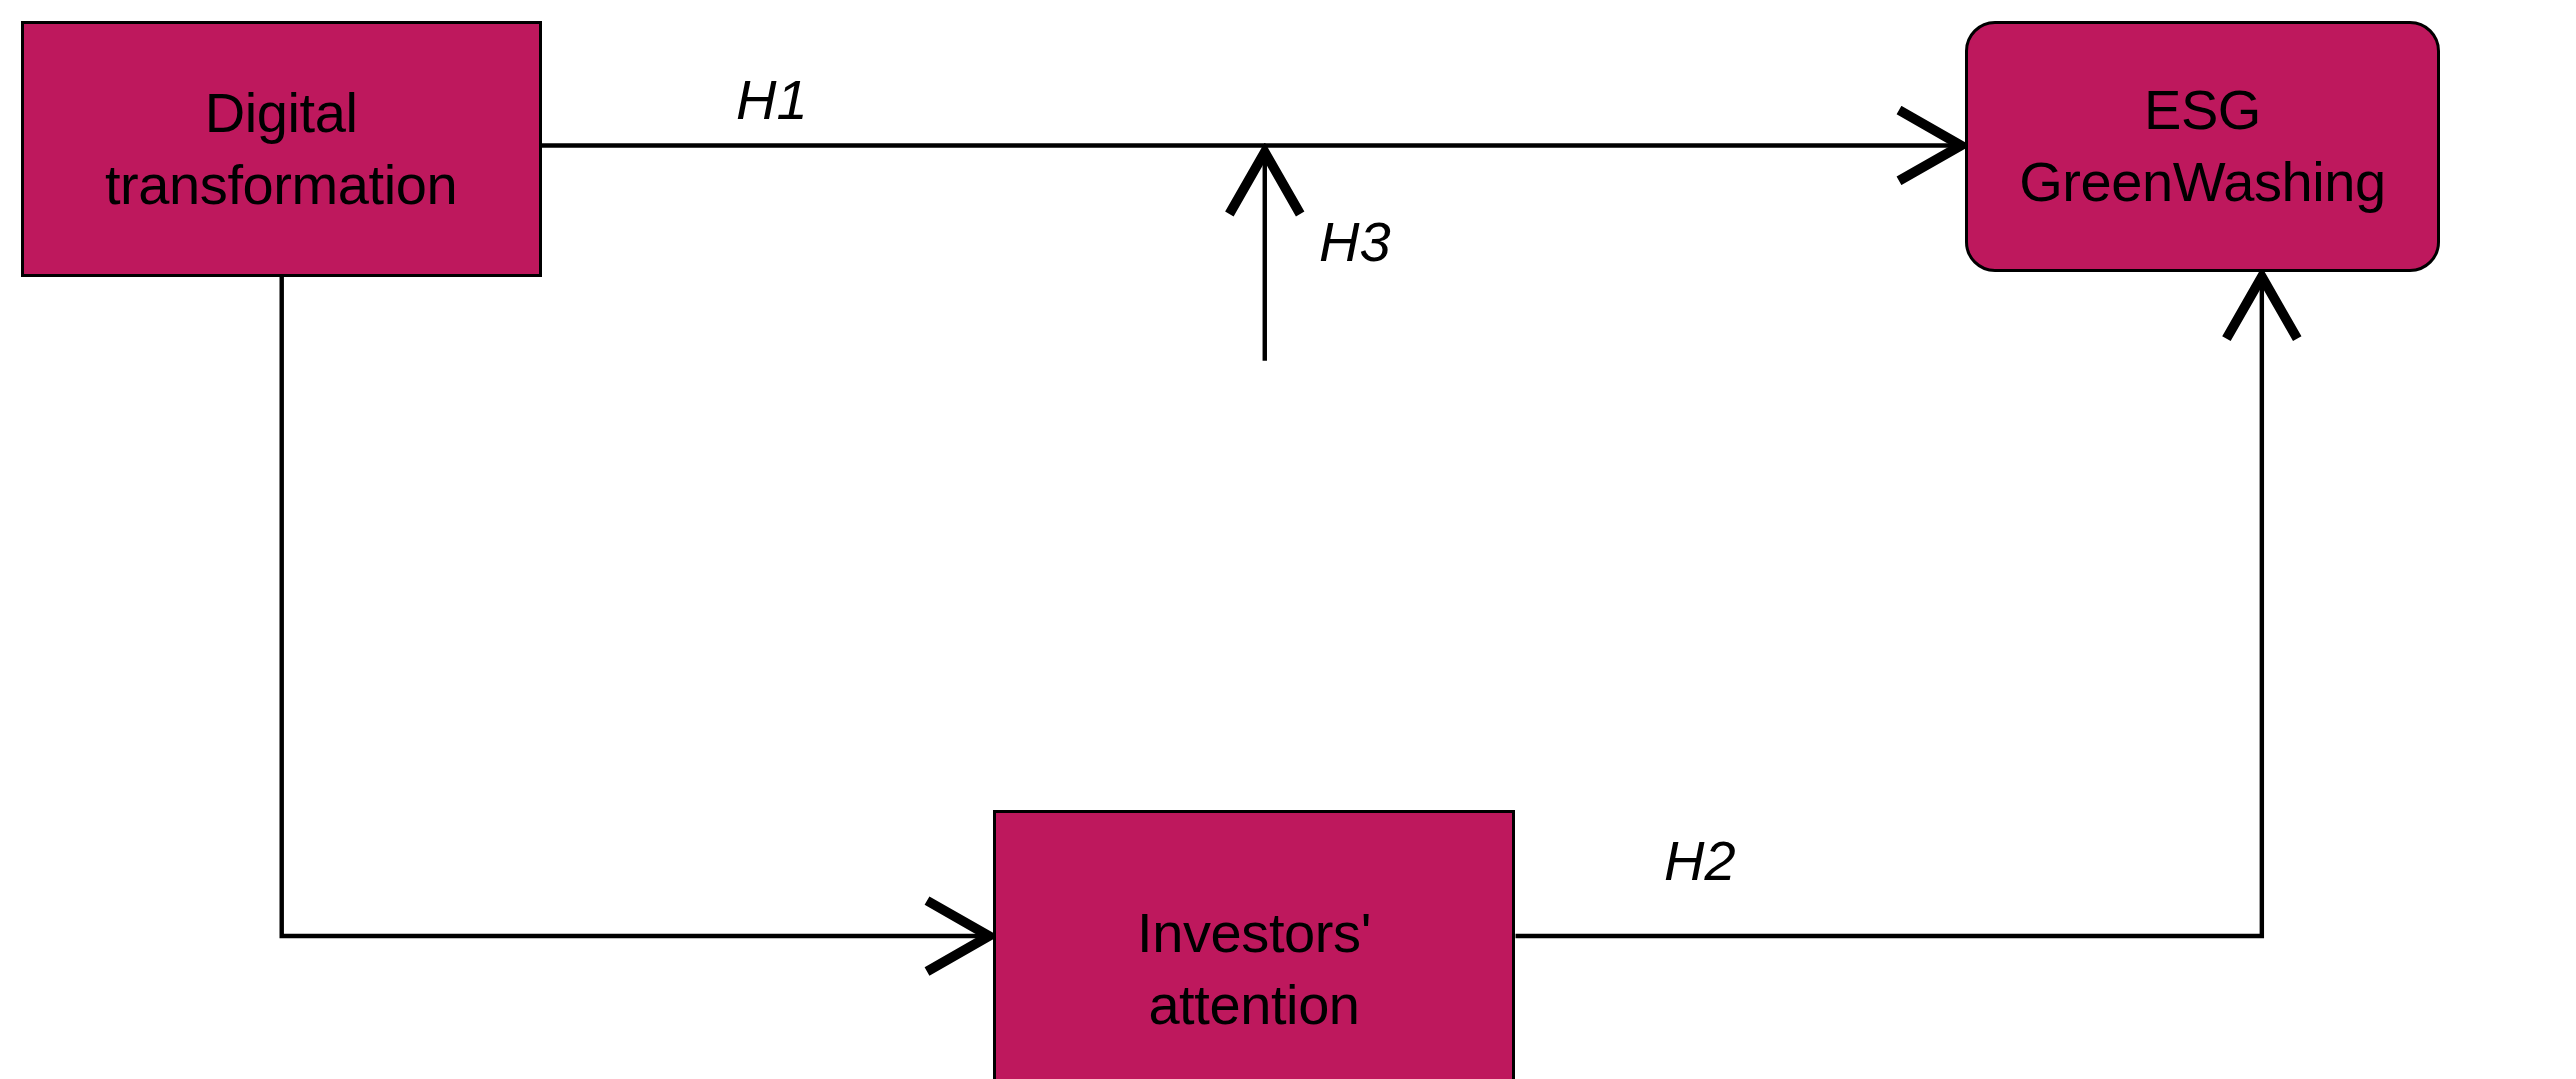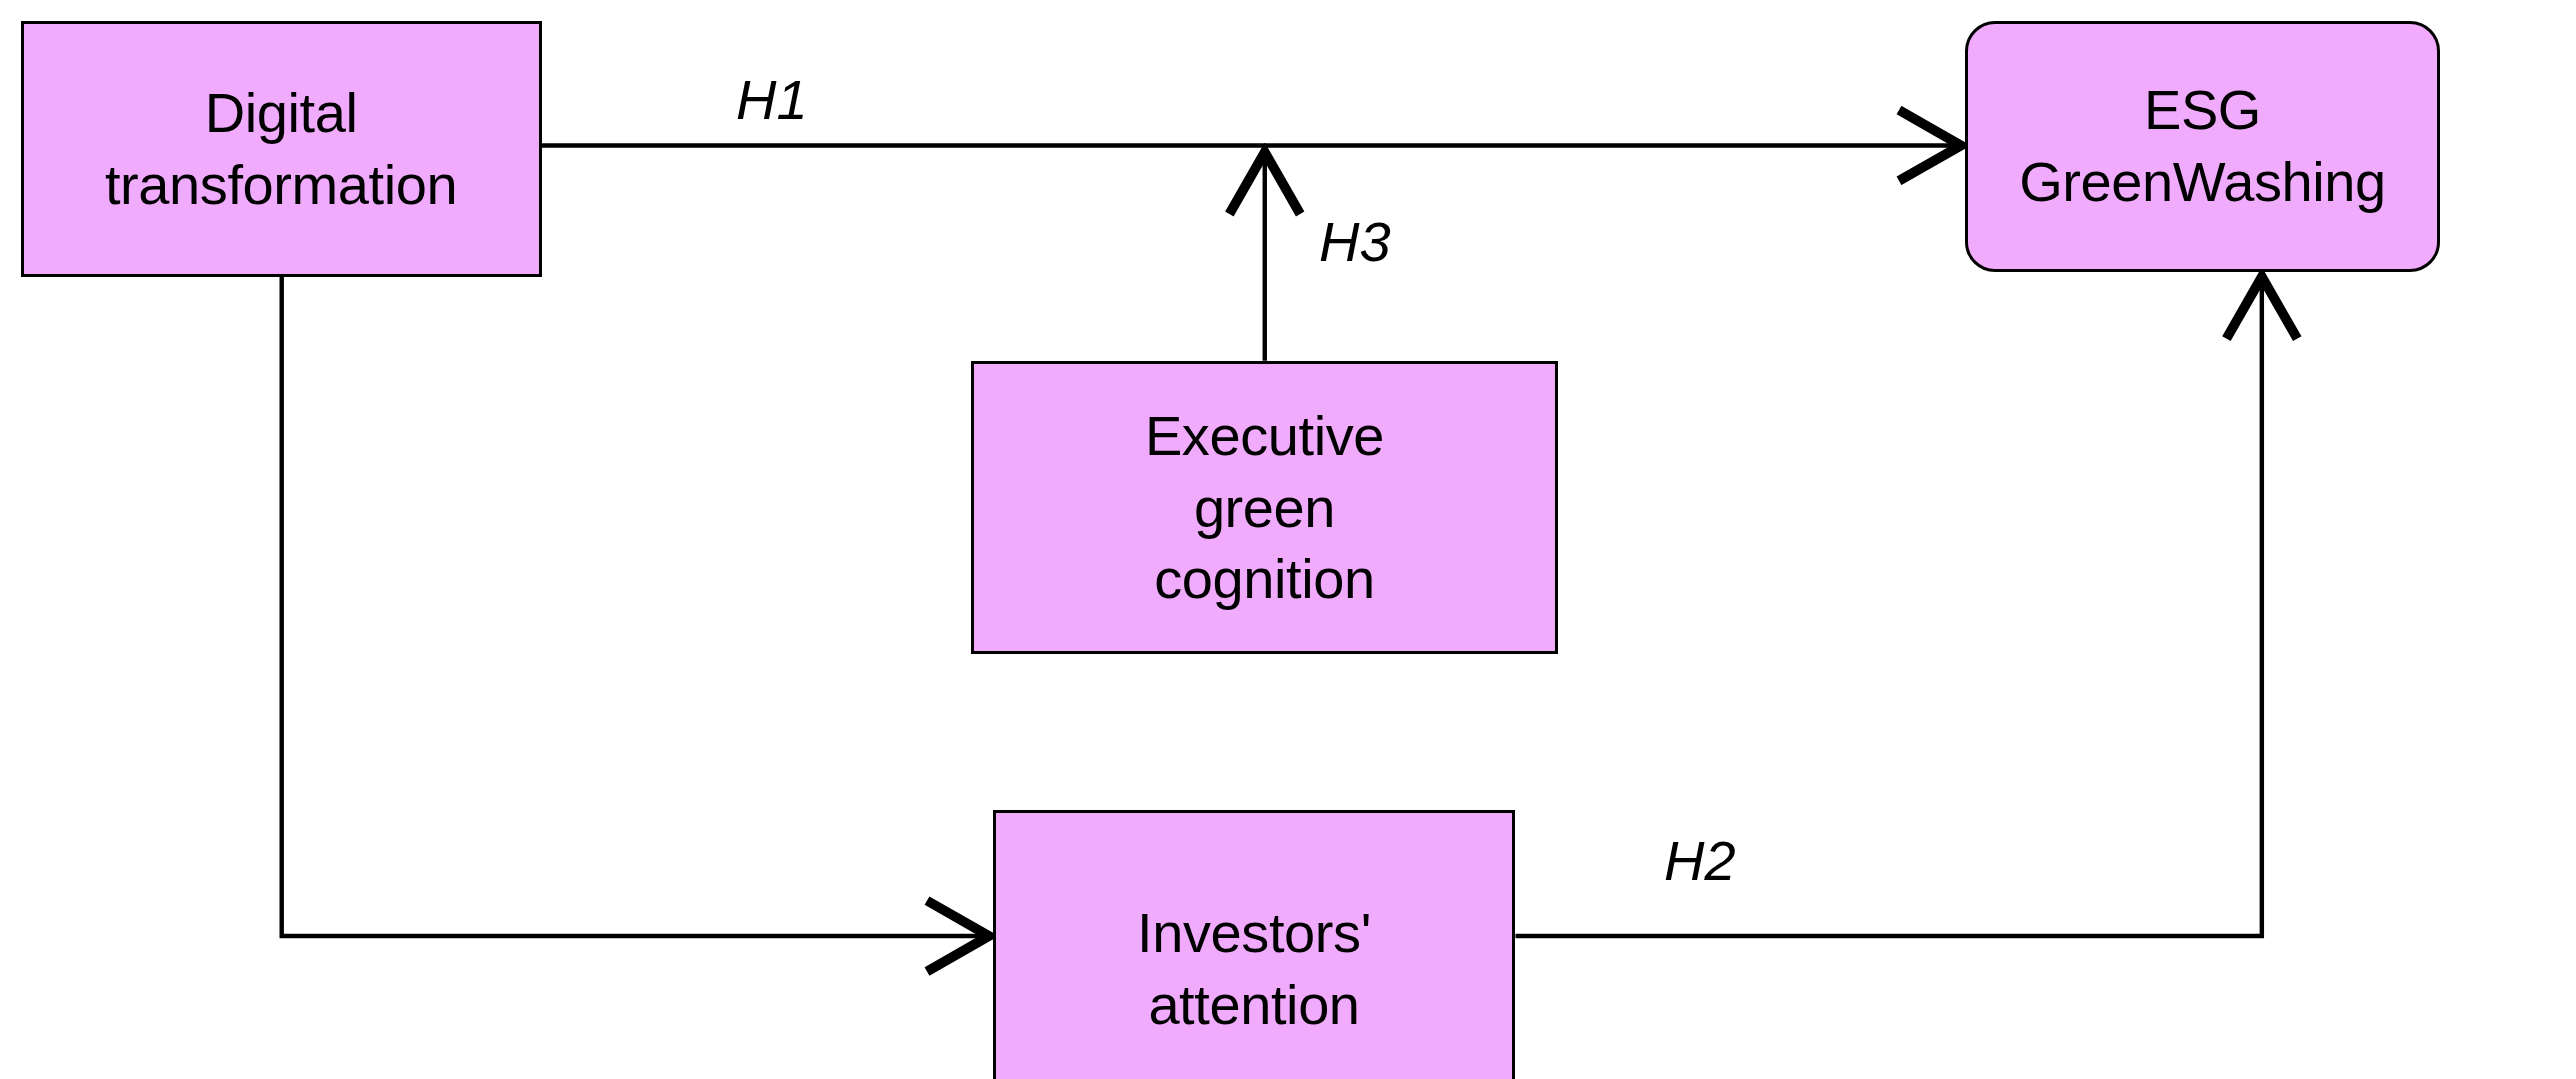--- a/index.html
+++ b/index.html
@@ -23,21 +23,21 @@
     position: absolute;
     left: 0;
     top: 0;
     width: 2576px;
     height: 1080px;
     display: block;
   }
   .node-box {
     position: absolute;
     box-sizing: border-box;
-    background: #f0abfc;
+    background: #be185d;
     border: 3.7px solid #000000;
     display: flex;
     align-items: center;
     justify-content: center;
     text-align: center;
   }
   .node-label {
     font-family: "Liberation Sans", sans-serif;
     font-size: 56px;
     line-height: 1.28;
@@ -89,25 +89,20 @@
   <div class="node-box" id="node-digital-transformation">
     <span class="node-label">Digital
 transformation</span>
   </div>
 
   <div class="node-box" id="node-esg-greenwashing">
     <span class="node-label">ESG
 GreenWashing</span>
   </div>
 
-  <div class="node-box" id="node-executive-green">
-    <span class="node-label">Executive
-green
-cognition</span>
-  </div>
 
   <div class="node-box" id="node-investors-attention">
     <span class="node-label">Investors'
 attention</span>
   </div>
 
   <span class="edge-label" id="edge-label-h1">H1</span>
 
   <span class="edge-label" id="edge-label-h2">H2</span>
 

